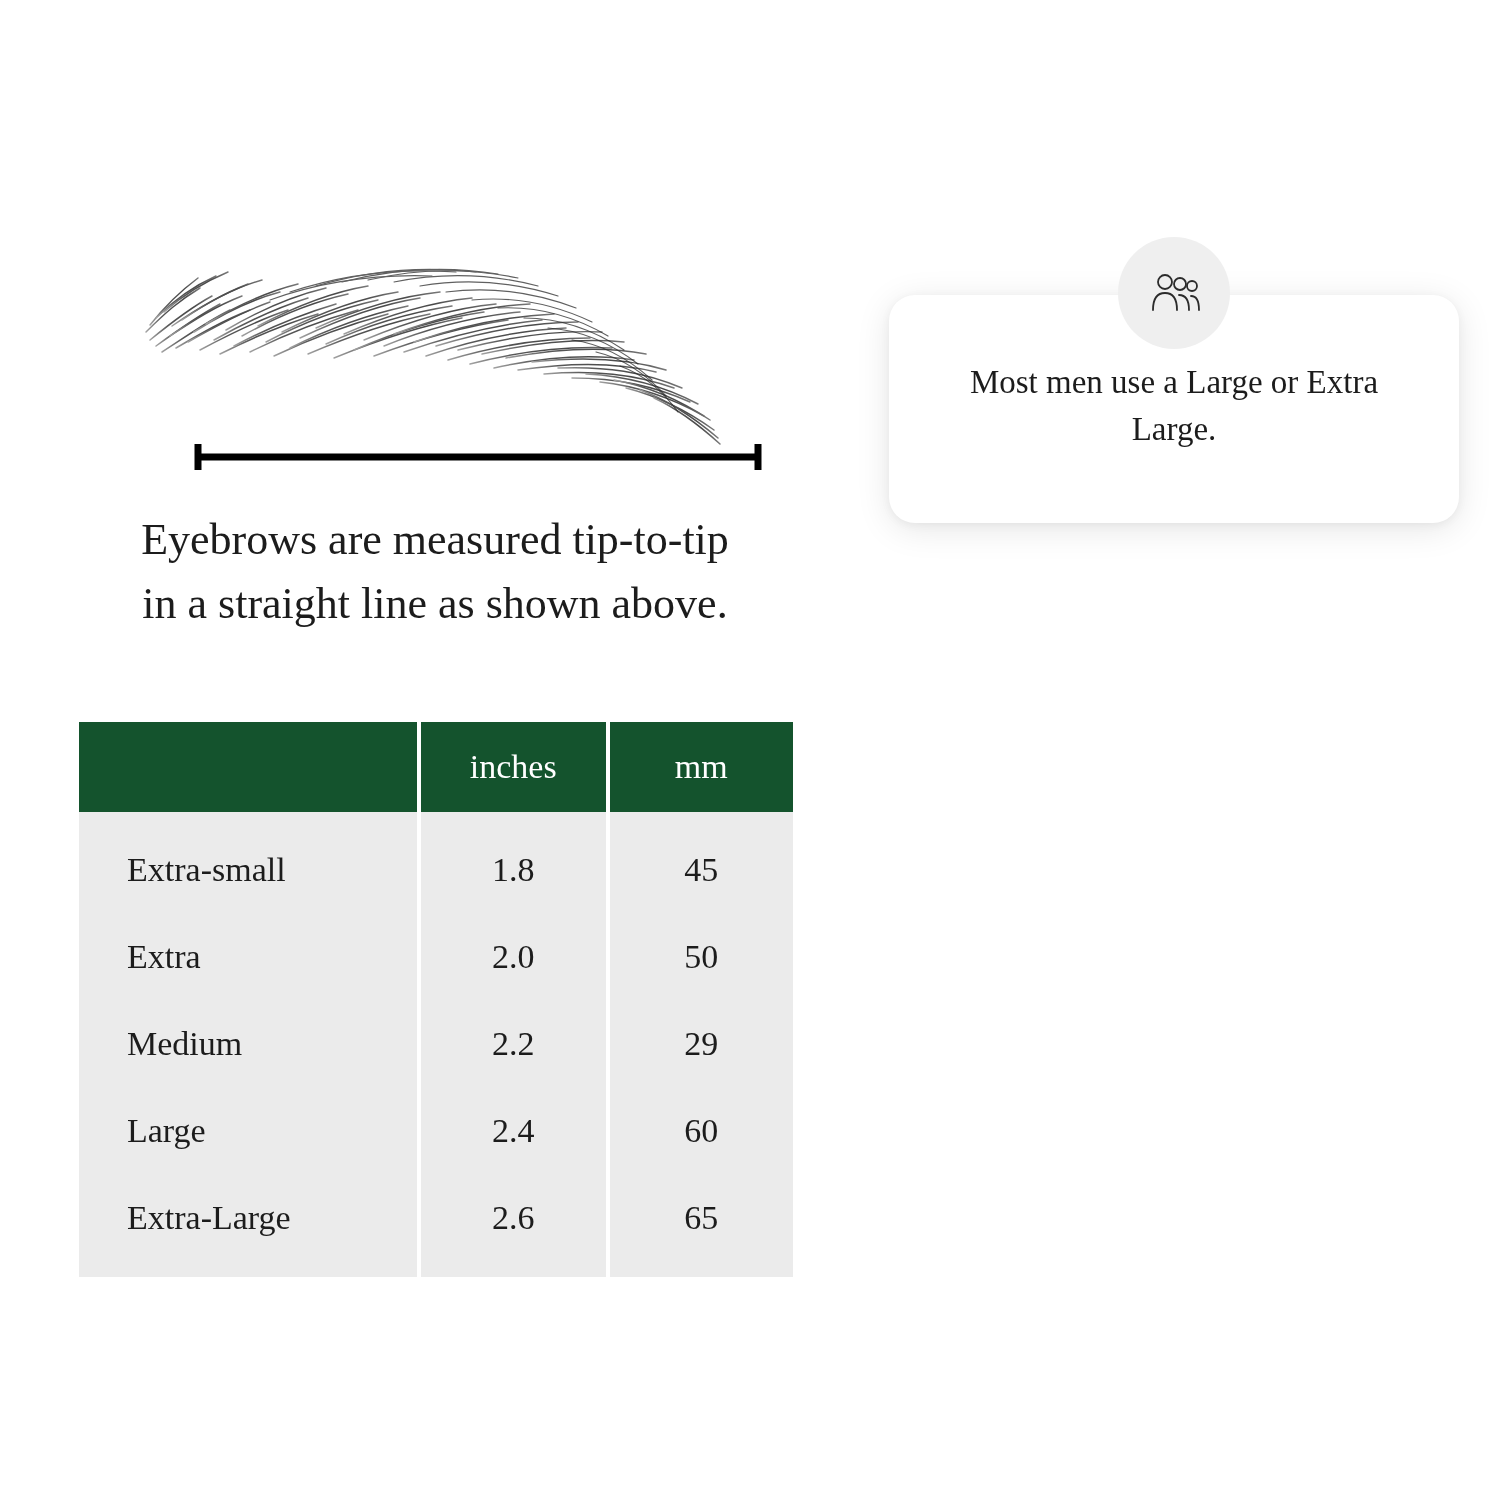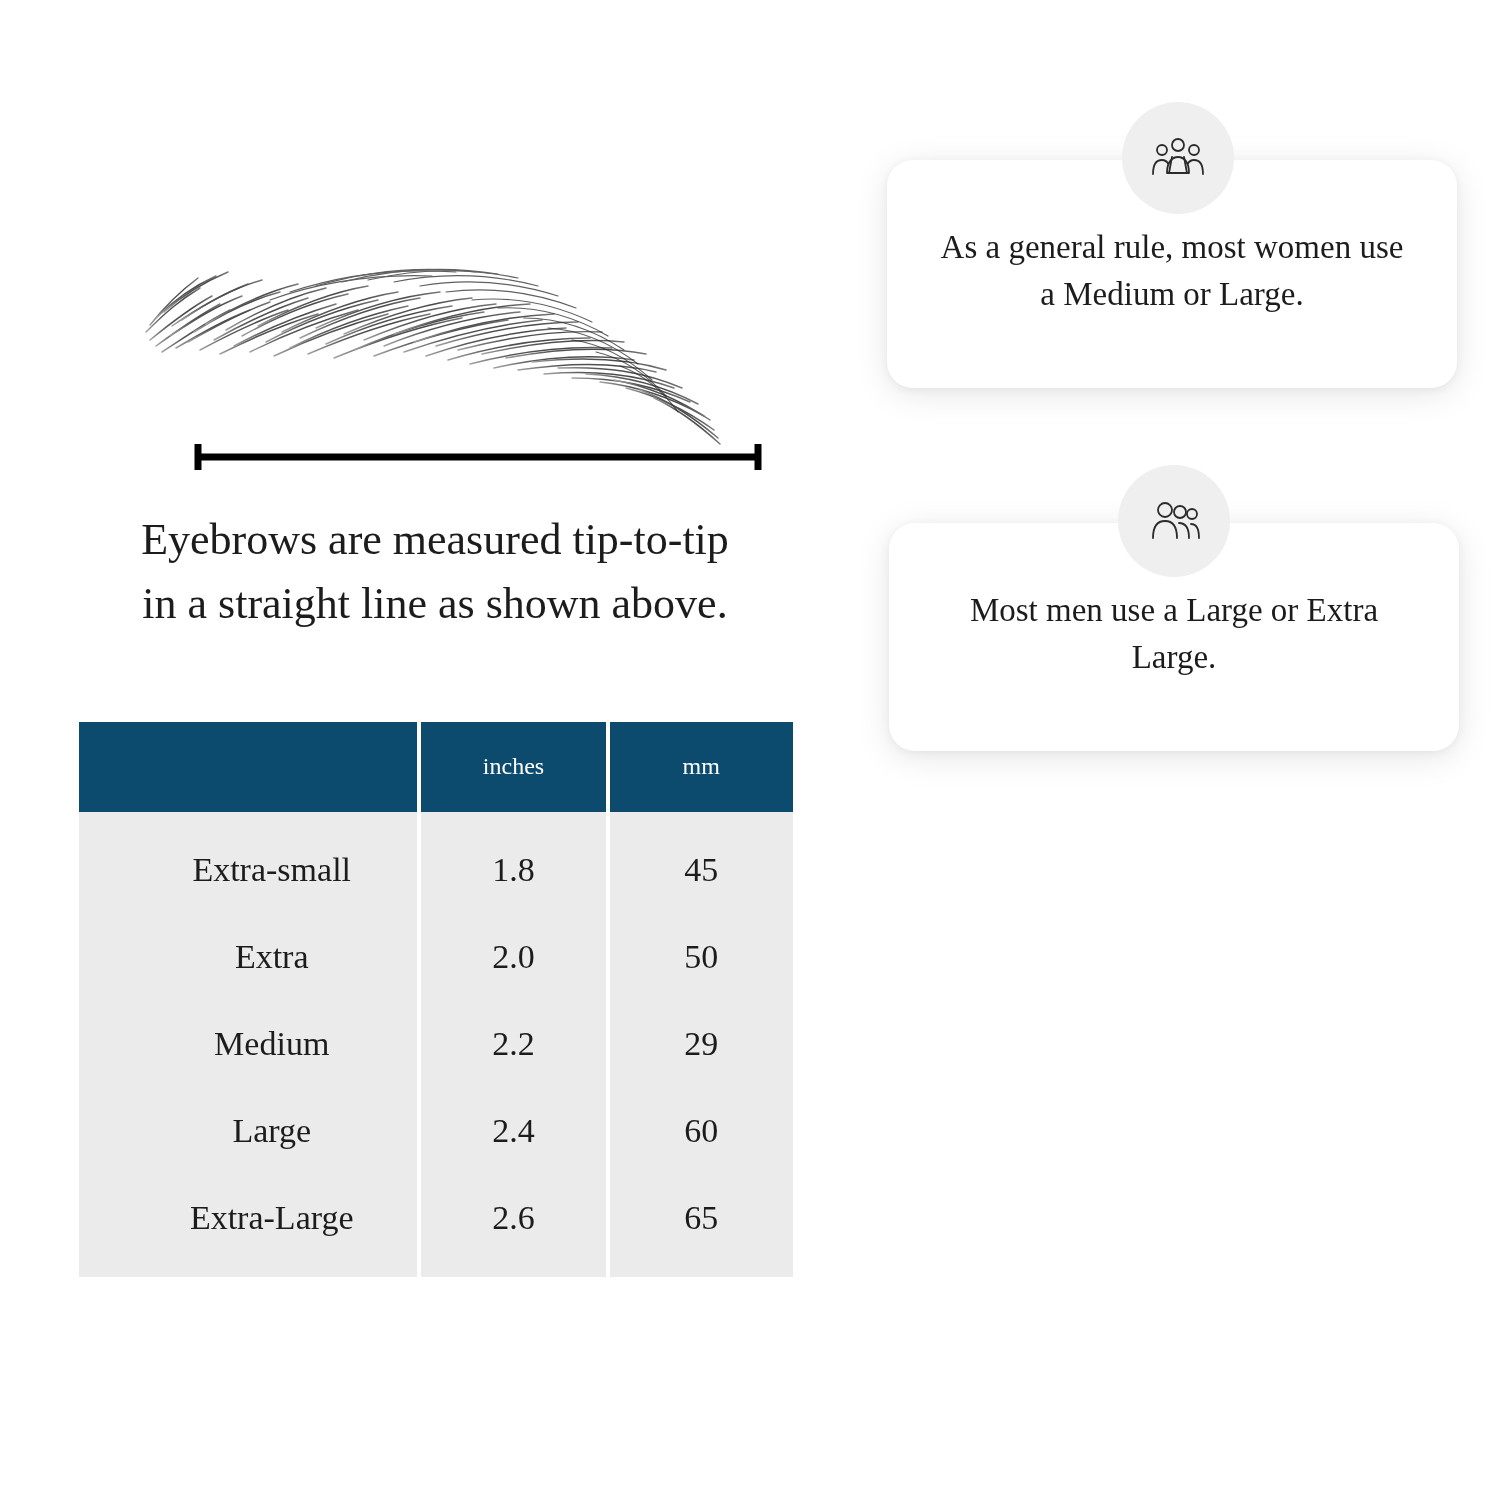--- a/index.html
+++ b/index.html
@@ -62,44 +62,44 @@
 
   
   .size-table {
     margin-top: 86px;
     margin-left: 0px;
     width: 722px;
     border-collapse: separate;
     border-spacing: 4px 0;
   }
   .size-table th {
-    background: #0c4a6e;
+    background: #14532d;
     color: #ffffff;
     font-weight: normal;
-    font-size: 24px;
+    font-size: 34px;
     height: 88px;
     vertical-align: middle;
     margin-top: 28px;
   }
   .size-table th.blank-head {
     width: 342px;
   }
   .size-table th.col-in { width: 186px; }
   .size-table th.col-mm { width: 186px; text-align: center; }
 
   .size-table td {
     background: #ebebeb;
     font-size: 34px;
     height: 85px;
     vertical-align: middle;
     color: #1c1c1c;
   }
   .size-table td.name {
     padding-left: 48px;
-    text-align: center;
+    text-align: left;
   }
   .size-table td.num {
     text-align: center;
     margin-left: 8px;
   }
   .size-table tbody tr:first-child td { padding-top: 16px; }
   .size-table tbody tr:last-child td { padding-bottom: 16px; }
 
   
   .right-col {
@@ -280,34 +280,20 @@
           <td class="name">Extra-Large</td>
           <td class="num">2.6</td>
           <td class="num">65</td>
         </tr>
       </tbody>
     </table>
   </div>
 
   <div class="right-col">
 
-    <div class="note-card card-1">
-      <div class="note-icon">
-        <svg width="58" height="50" viewBox="0 0 58 50" fill="none" stroke="#2b2b2b" stroke-width="1.8" stroke-linecap="round" stroke-linejoin="round">
-          <circle cx="29" cy="12" r="6"></circle>
-          <path d="M18 40 C 18 29, 23 24, 29 24 C 35 24, 40 29, 40 40 Z"></path>
-          <path d="M23 24 L 20 40 M35 24 L 38 40"></path>
-          <circle cx="13" cy="17" r="5"></circle>
-          <path d="M4 41 C 4 31, 8 27, 13 27 C 16 27, 18 28.5, 19.5 31"></path>
-          <circle cx="45" cy="17" r="5"></circle>
-          <path d="M54 41 C 54 31, 50 27, 45 27 C 42 27, 40 28.5, 38.5 31"></path>
-        </svg>
-      </div>
-      <span class="note-text">As a general rule, most women use a Medium or Large.</span>
-    </div>
 
     <div class="note-card card-2">
       <div class="note-icon">
         <svg width="58" height="50" viewBox="0 0 58 50" fill="none" stroke="#2b2b2b" stroke-width="1.8" stroke-linecap="round" stroke-linejoin="round">
           <circle cx="20" cy="14" r="7"></circle>
           <path d="M8 42 C 8 30, 13 25, 20 25 C 27 25, 32 30, 32 42"></path>
           <circle cx="35" cy="16" r="6"></circle>
           <path d="M34 27 C 40 27, 44 31, 44 42"></path>
           <circle cx="47" cy="18" r="5"></circle>
           <path d="M46 28 C 51 28, 54 32, 54 42"></path>

